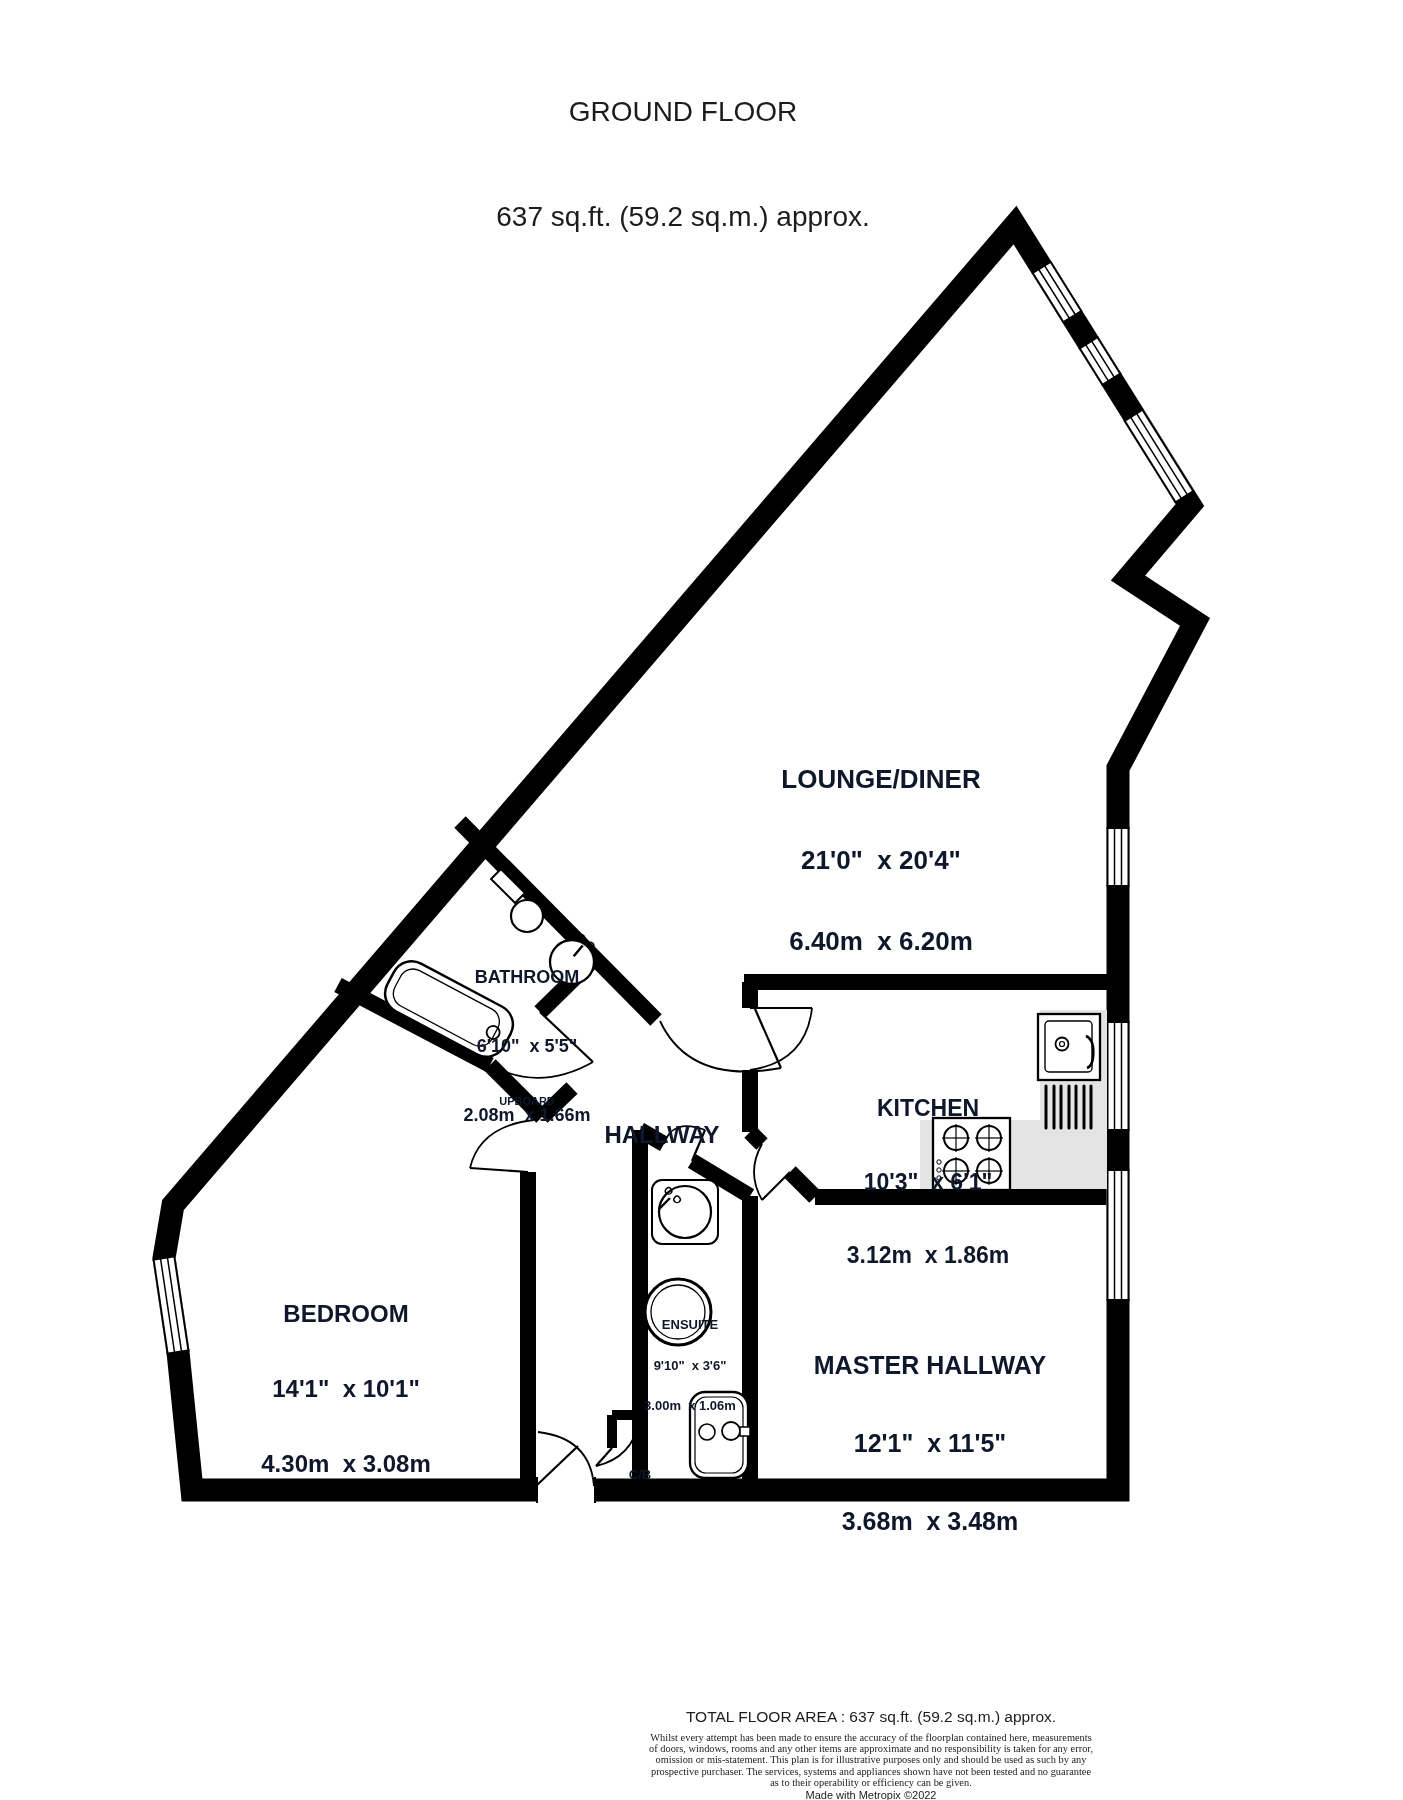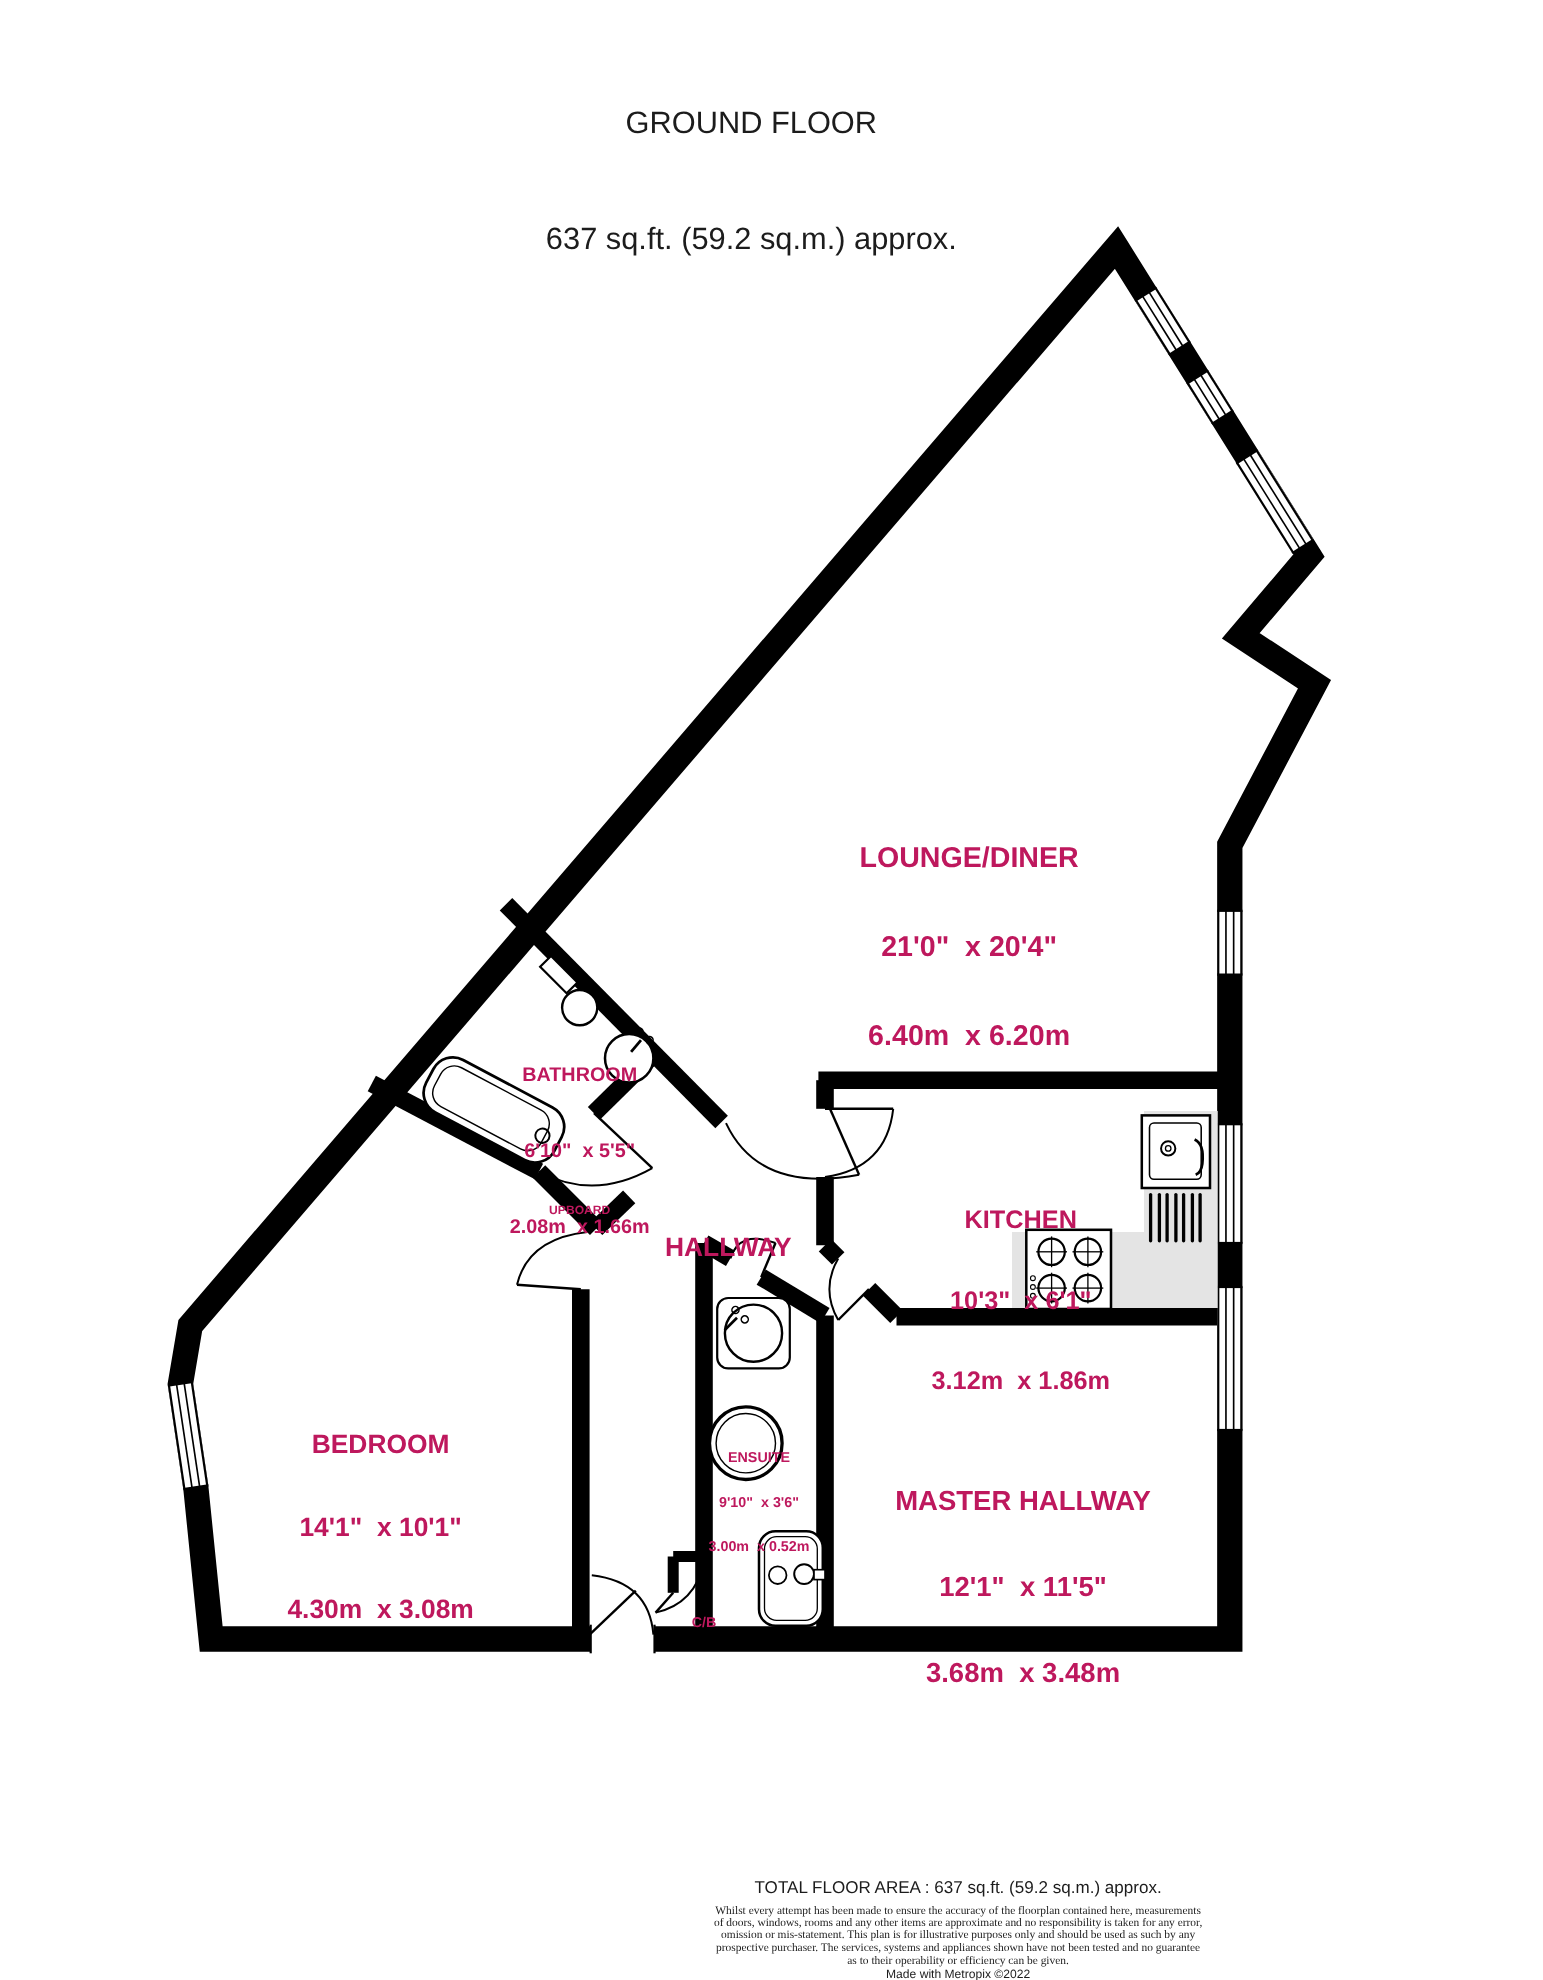--- a/index.html
+++ b/index.html
@@ -22,21 +22,21 @@
     font-weight: 400;
     line-height: 35px;
     color: #1c1c1c;
     white-space: pre-wrap;
   }
   .room-label {
     position: absolute;
     transform: translateX(-50%);
     text-align: center;
     font-weight: 700;
-    color: #be185d;
+    color: #0f172a;
     white-space: pre-wrap;
     z-index: 3;
   }
   .room-label div { white-space: pre-wrap; }
   .lbl-lounge   { left: 881px; top: 712px; font-size: 26px; line-height: 27px; }
   .lbl-bathroom { left: 527px; top: 920px; font-size: 18px; line-height: 23px; }
   .lbl-kitchen  { left: 928px; top: 1047px; font-size: 23px; line-height: 24.5px; }
   .lbl-hallway  { left: 662px; top: 1072px; font-size: 24px; line-height: 25px; }
   .lbl-bedroom  { left: 346px; top: 1251px; font-size: 24px; line-height: 25px; }
   .lbl-ensuite  { left: 690px; top: 1291px; font-size: 13px; line-height: 13.5px; }
@@ -317,21 +317,21 @@
 
   <div class="room-label lbl-bedroom">
     <div>BEDROOM</div>
     <div>14'1"  x 10'1"</div>
     <div>4.30m  x 3.08m</div>
   </div>
 
   <div class="room-label lbl-ensuite">
     <div>ENSUITE</div>
     <div>9'10"  x 3'6"</div>
-    <div>3.00m  x 0.52m</div>
+    <div>3.00m  x 1.06m</div>
   </div>
 
   <div class="room-label lbl-master">
     <div>MASTER HALLWAY</div>
     <div>12'1"  x 11'5"</div>
     <div>3.68m  x 3.48m</div>
   </div>
 
   <div class="room-label lbl-cb">
     <div>C/B</div>

